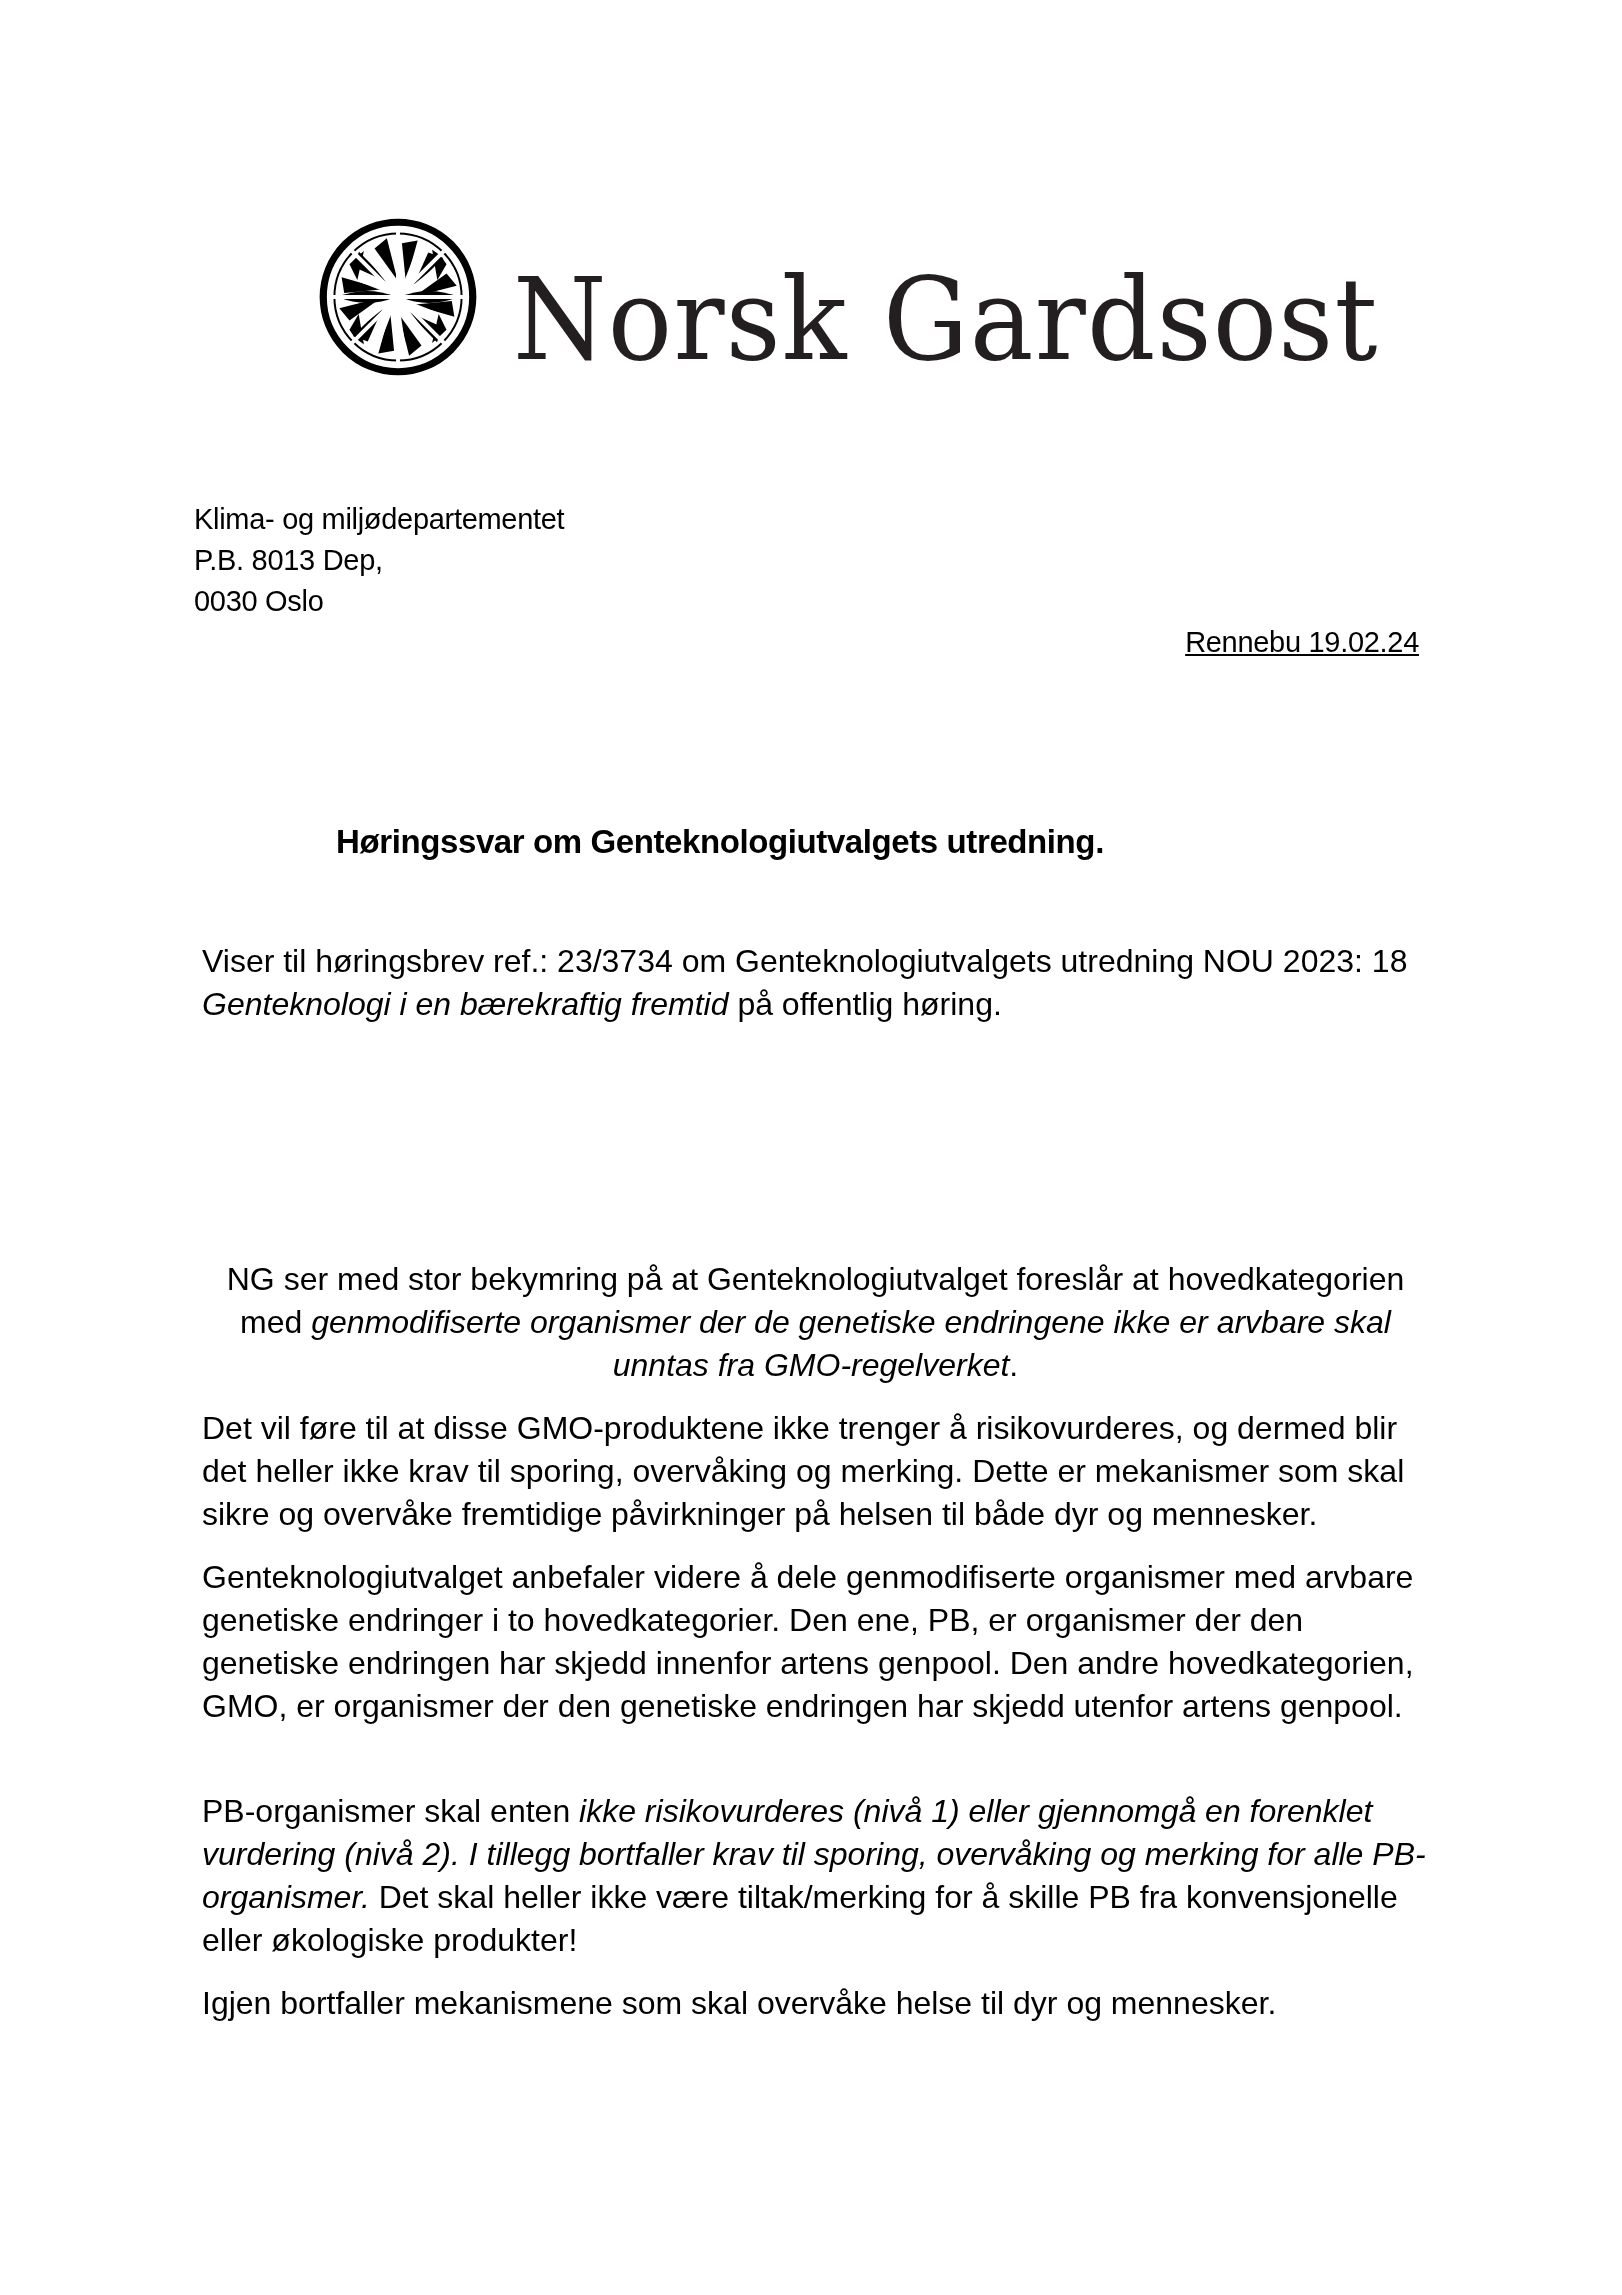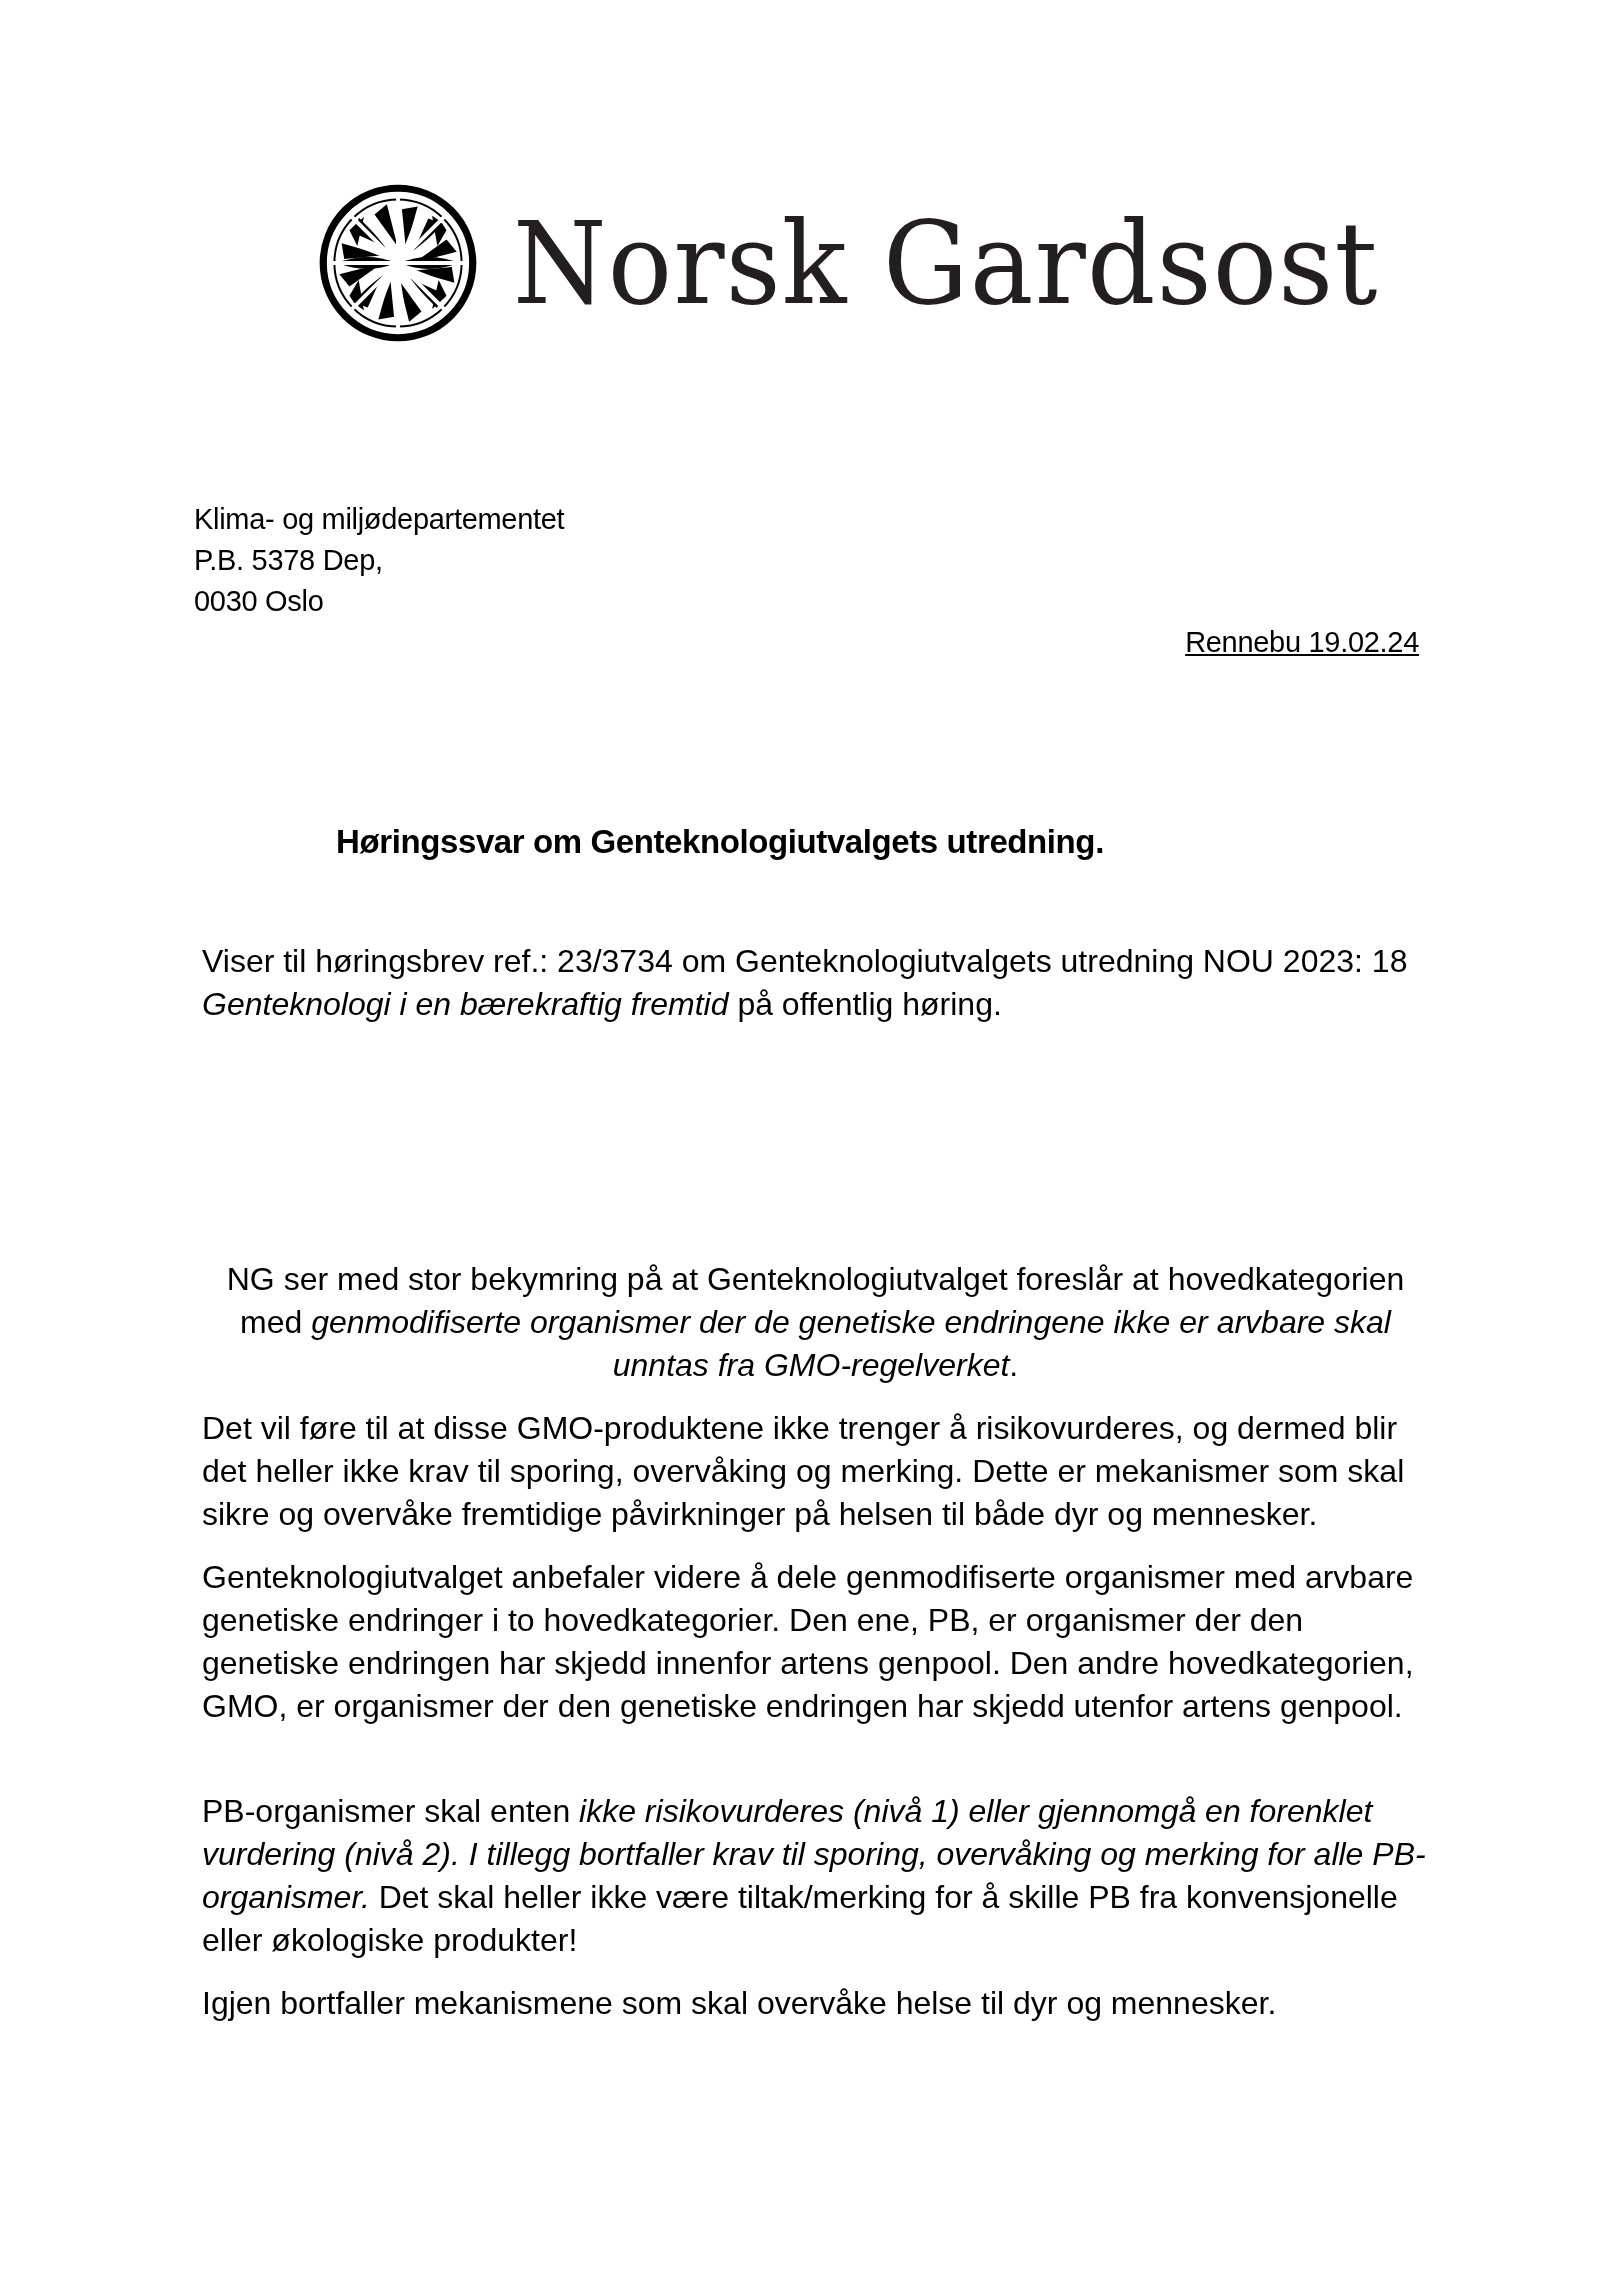--- a/index.html
+++ b/index.html
@@ -1,19 +1,19 @@
 <!DOCTYPE html>
 <html style="font-size:10.5px"><head>
 <meta charset="utf-8">
 <style>
   html, body { margin: 0; padding: 0; background: #ffffff; }
   body { width: 1622px; height: 2295px; position: relative; overflow: hidden; color: #000; }
   .page { position: absolute; left: 0; top: 0; width: 1622px; height: 2295px; background: #fff; }
 
-  .logo { position: absolute; left: 318px; top: 181px; height: 164px; display: flex; align-items: center; }
+  .logo { position: absolute; left: 318px; top: 213px; height: 164px; display: flex; align-items: flex-end; }
   .logo-mark { width: 160px; height: 160px; display: block; }
   .logo-text {
     margin-left: 35px; font-family: "DejaVu Serif", "Liberation Serif", serif;
     font-size: 115px; letter-spacing: 1.3px; color: #231f20; line-height: 1; white-space: nowrap;
     transform: scaleX(0.93); transform-origin: left center;
   }
 
   .calibri { font-family: "Liberation Sans", "DejaVu Sans", sans-serif; }
   .address { position: absolute; left: 194px; top: 499px; font-size: 29px; line-height: 41px; letter-spacing: -0.3px; }
   .address div { white-space: nowrap; }
@@ -74,21 +74,21 @@
         <line x1="52" y1="52" x2="192" y2="192"></line>
         <line x1="192" y1="52" x2="52" y2="192"></line>
       </g>
       <circle cx="122" cy="122" r="6" fill="#fff"></circle>
     </svg>
     <div class="logo-text">Norsk Gardsost</div>
   </div>
 
   <div class="address calibri">
     <div>Klima- og miljødepartementet</div>
-    <div>P.B. 5378 Dep,</div>
+    <div>P.B. 8013 Dep,</div>
     <div>0030 Oslo</div>
   </div>
 
   <div class="place-date calibri">Rennebu 19.02.24</div>
 
   <div class="title calibri">Høringssvar om Genteknologiutvalgets utredning.</div>
 
   <div class="body p-ref">
     <p><span>Viser til høringsbrev ref.: 23/3734 om Genteknologiutvalgets utredning NOU 2023: 18 </span><em>Genteknologi i en bærekraftig fremtid</em><span> på offentlig høring.</span></p>
   </div>

